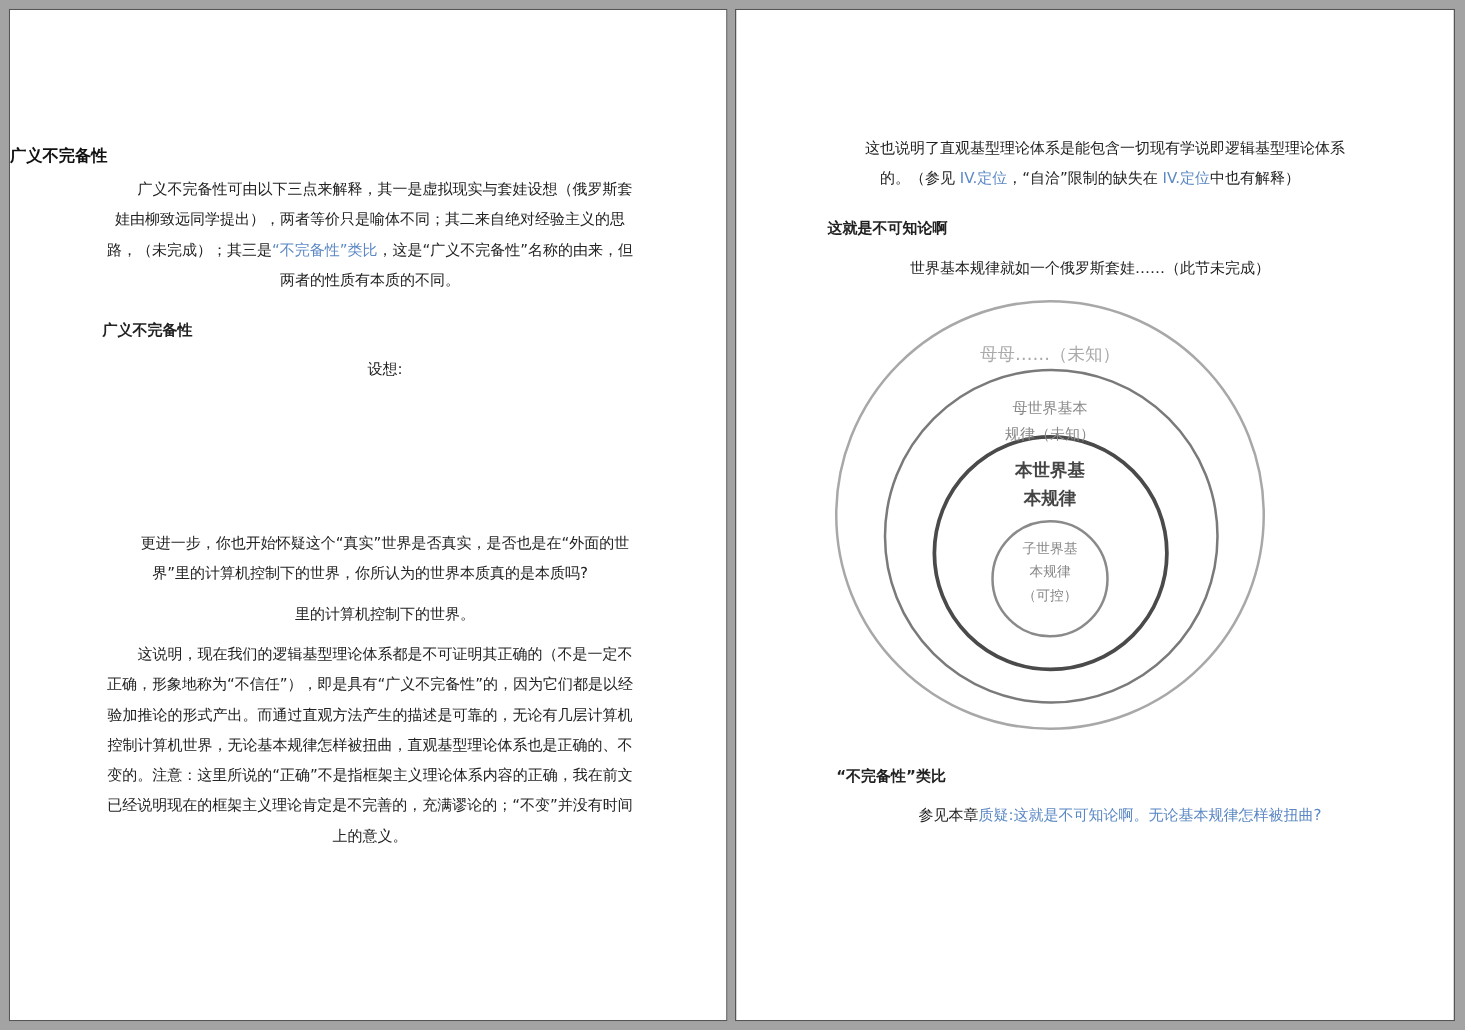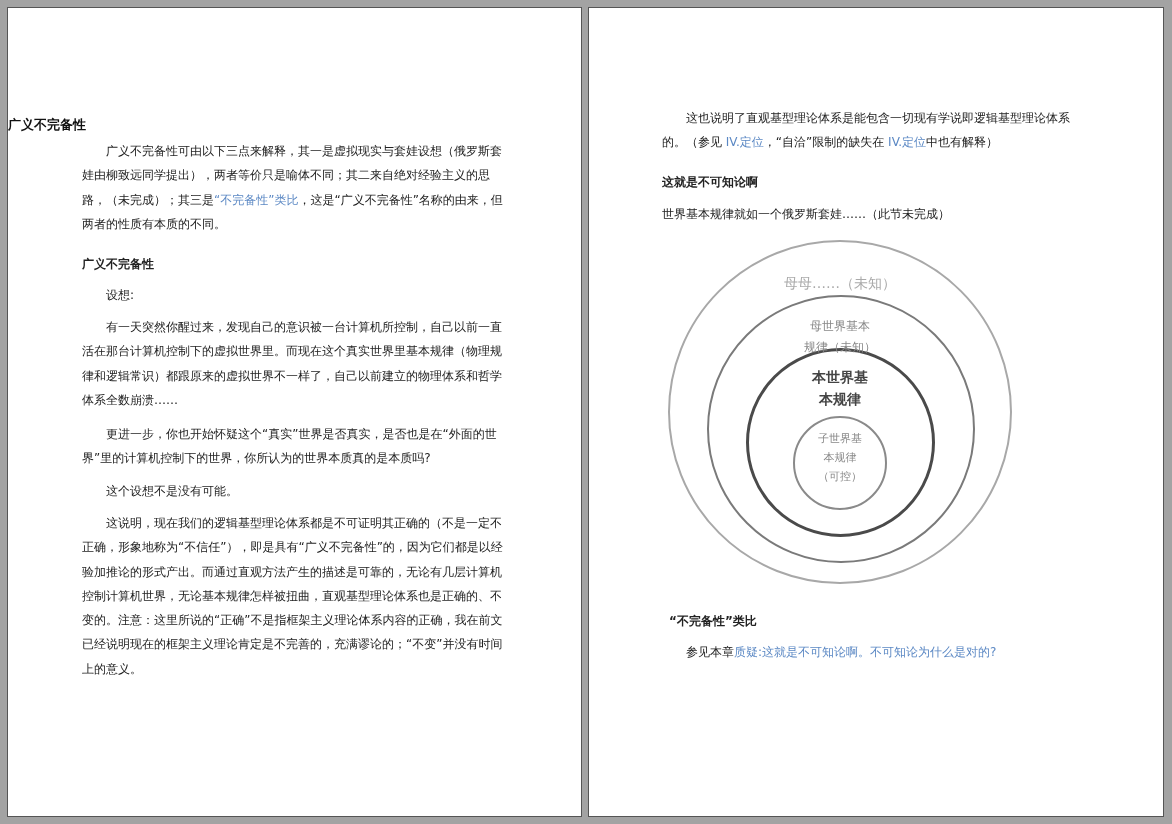--- a/index.html
+++ b/index.html
@@ -11,21 +11,21 @@
     position:absolute; top:7px; background:#fff; border:1px solid #555;
     box-sizing:border-box; height:810px;
   }
   #page1 { left:7px; width:575px; }
   #page2 { left:588px; width:576px; }
   .title {
     position:absolute; left:0; right:0; top:108px; 
     font-size:13px; font-weight:bold; color:#111;
   }
   .para {
-    position:absolute; font-size:12px; line-height:24.3px; color:#222;
+    position:absolute; font-size:12px; line-height:24.3px; color:#222;text-align:center;
   }
   .indent { text-indent:24px; }
   .heading { position:absolute; font-size:12px; font-weight:bold; color:#222; }
   .link { color:#5b88c4; }
   .circle { position:absolute; border-radius:50%; box-sizing:border-box; }
   .clabel { position:absolute; text-align:center; }
 </style>
 </head>
 <body>
 
@@ -33,25 +33,24 @@
   <div class="title">广义不完备性</div>
 
   <div class="para indent" style="left:74px; top:131px; width:428px;">
     <span>广义不完备性可由以下三点来解释，其一是虚拟现实与套娃设想（俄罗斯套娃由柳致远同学提出），两者等价只是喻体不同；其二来自绝对经验主义的思路，（未完成）；其三是</span><span class="link">“不完备性”类比</span><span>，这是“广义不完备性”名称的由来，但两者的性质有本质的不同。</span>
   </div>
 
   <div class="heading" style="left:74px; top:248px;">广义不完备性</div>
 
   <div class="para indent" style="left:74px; top:275px; width:428px;">设想:</div>
 
-  <div class="para indent" style="left:74px; top:307px; width:428px;">有一天突然你醒过来，发现自己的意识被一台计算机所控制，自己以前一直活在那台计算机控制下的虚拟世界里。而现在这个真实世界里基本规律（物理规律和逻辑常识）都跟原来的虚拟世界不一样了，自己以前建立的物理体系和哲学体系全数崩溃……</div>
 
   <div class="para indent" style="left:74px; top:414px; width:428px;">更进一步，你也开始怀疑这个“真实”世界是否真实，是否也是在“外面的世界”里的计算机控制下的世界，你所认为的世界本质真的是本质吗?</div>
 
-  <div class="para indent" style="left:74px; top:471px; width:428px;">这个设想不是没有可能。</div>
+  <div class="para indent" style="left:74px; top:471px; width:428px;">里的计算机控制下的世界。</div>
 
   <div class="para indent" style="left:74px; top:503px; width:428px;">这说明，现在我们的逻辑基型理论体系都是不可证明其正确的（不是一定不正确，形象地称为“不信任”），即是具有“广义不完备性”的，因为它们都是以经验加推论的形式产出。而通过直观方法产生的描述是可靠的，无论有几层计算机控制计算机世界，无论基本规律怎样被扭曲，直观基型理论体系也是正确的、不变的。注意：这里所说的“正确”不是指框架主义理论体系内容的正确，我在前文已经说明现在的框架主义理论肯定是不完善的，充满谬论的；“不变”并没有时间上的意义。</div>
 </div>
 
 <div class="page" id="page2">
   <div class="para indent" style="left:73px; top:98px; width:420px;">
     <span>这也说明了直观基型理论体系是能包含一切现有学说即逻辑基型理论体系的。（参见 </span><span class="link">IV.定位</span><span>，“自洽”限制的缺失在 </span><span class="link">IV.定位</span><span>中也有解释）</span>
   </div>
 
   <div class="heading" style="left:73px; top:166px;">这就是不可知论啊</div>
@@ -76,15 +75,15 @@
     <div class="clabel" style="left:122px; top:189px; width:100px; font-size:11px; line-height:19px; color:#888;">
       <div>子世界基</div>
       <div>本规律</div>
       <div>（可控）</div>
     </div>
   </div>
 
   <div class="heading" style="left:80px; top:605px;">“不完备性”类比</div>
 
   <div class="para" style="left:97px; top:632px; width:420px;">
-    <span>参见本章</span><span class="link">质疑:这就是不可知论啊。不可知论为什么是对的?</span>
+    <span>参见本章</span><span class="link">质疑:这就是不可知论啊。无论基本规律怎样被扭曲?</span>
   </div>
 </div>
 
 </body></html>

